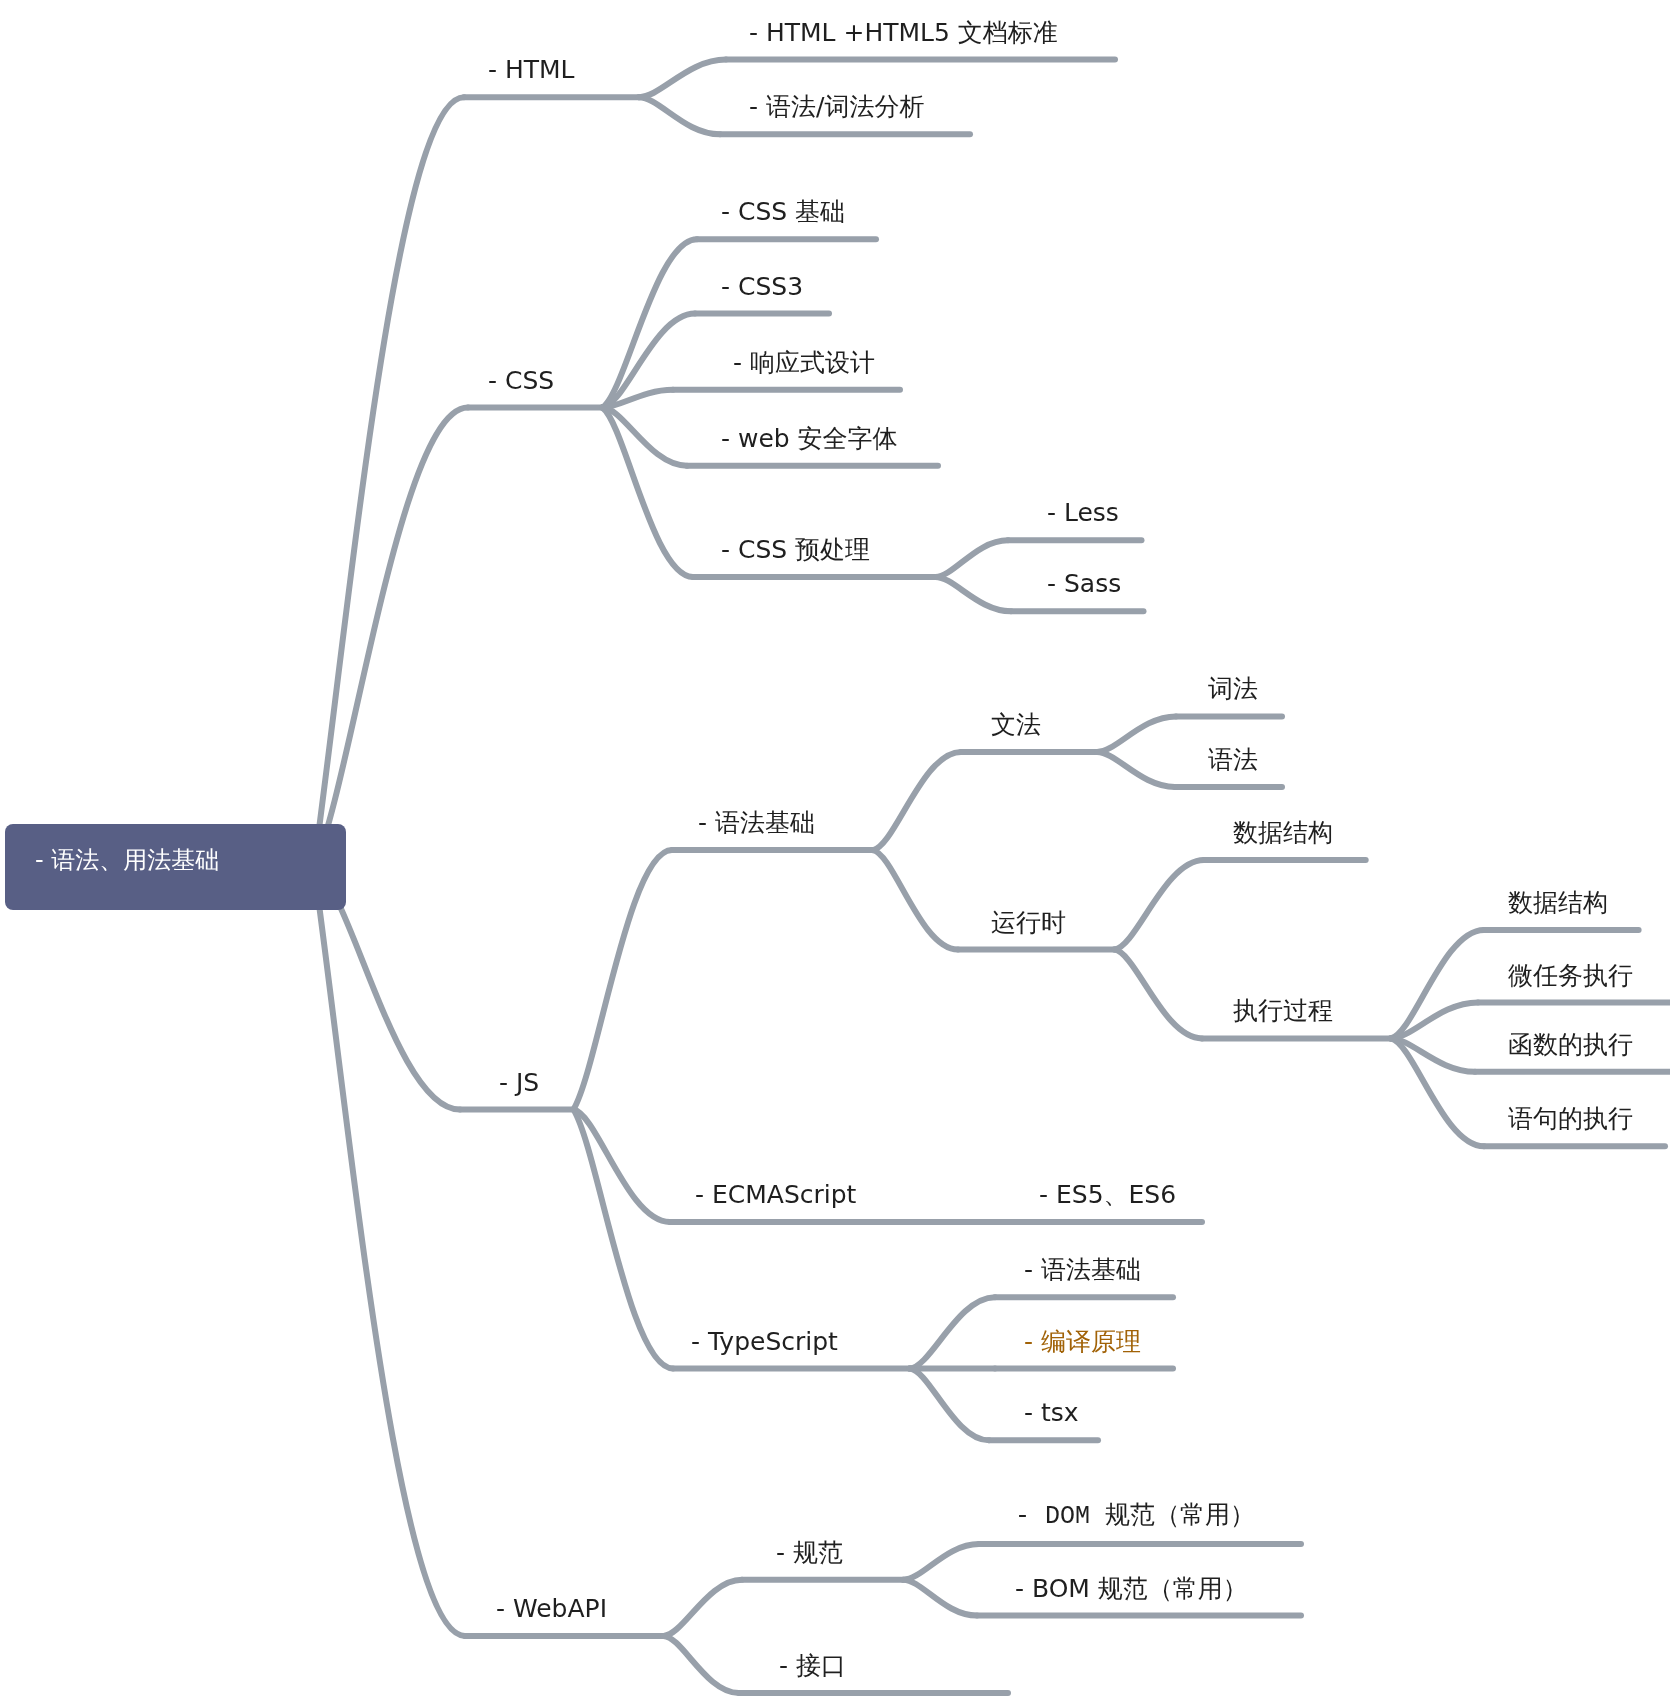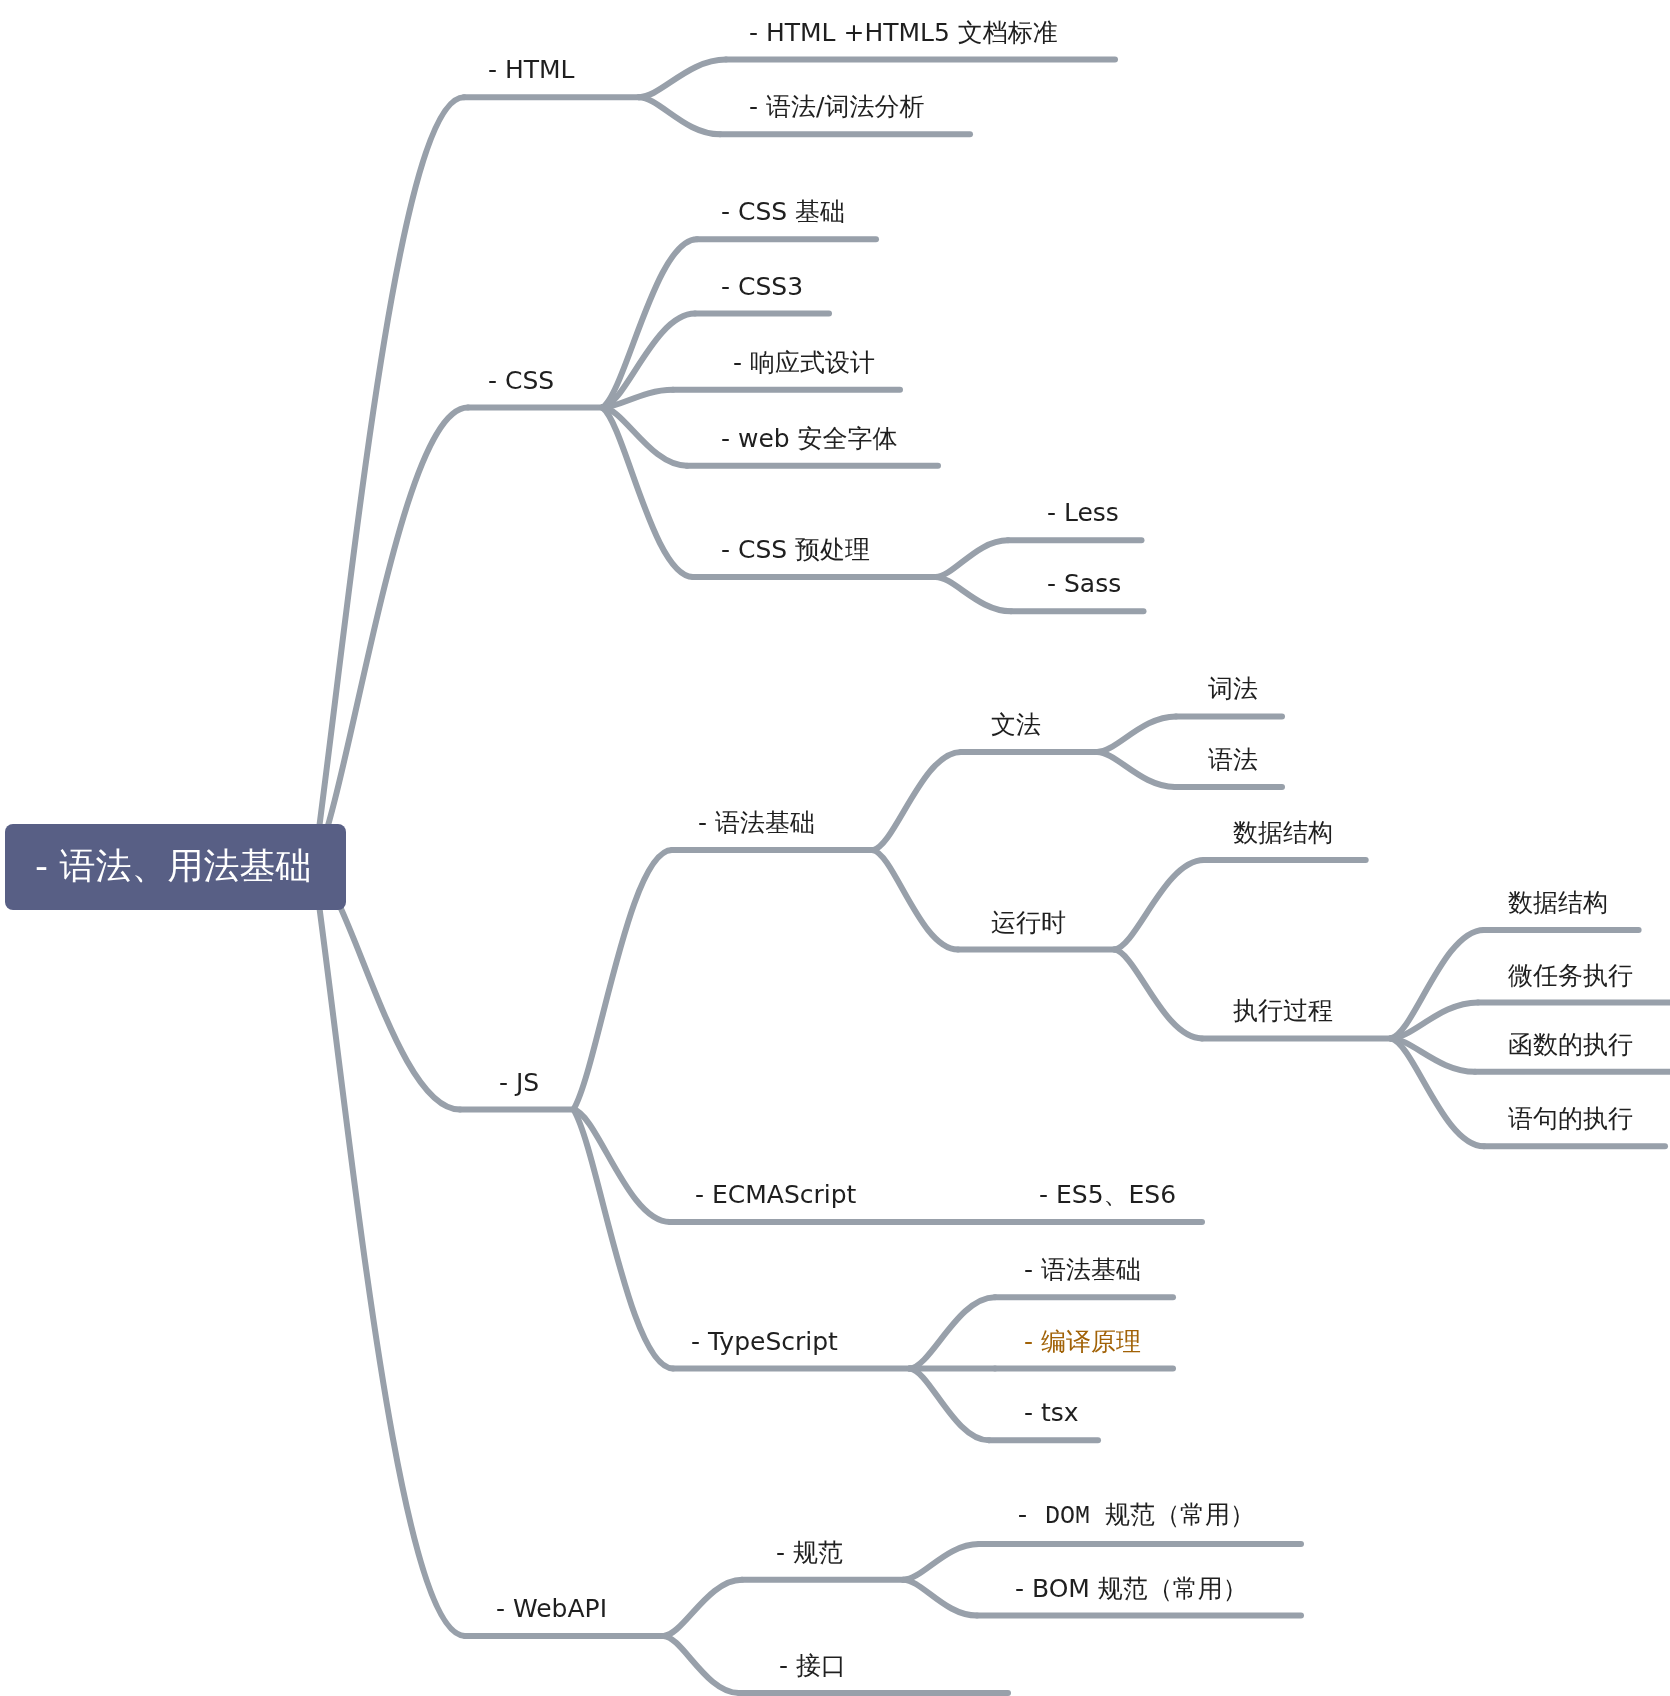--- a/index.html
+++ b/index.html
@@ -78,21 +78,21 @@
       <path d="M 663.4 1635.9 C 683.05 1635.4953027989823, 707.4159999999999 1579.7, 742 1579.7" fill="none" stroke="#98a0aa" stroke-width="6" stroke-linecap="round" stroke-linejoin="round"></path>
       <path d="M 742 1579.7 L 903.3 1579.7" fill="none" stroke="#98a0aa" stroke-width="6" stroke-linecap="round" stroke-linejoin="round"></path>
       <path d="M 903.3 1579.7 C 922.2249999999999 1579.7, 945.692 1544, 979 1544" fill="none" stroke="#98a0aa" stroke-width="6" stroke-linecap="round" stroke-linejoin="round"></path>
       <path d="M 979 1544 L 1301 1544" fill="none" stroke="#98a0aa" stroke-width="6" stroke-linecap="round" stroke-linejoin="round"></path>
       <path d="M 903.3 1579.7 C 921.7249999999999 1579.7, 944.572 1615.6, 977 1615.6" fill="none" stroke="#98a0aa" stroke-width="6" stroke-linecap="round" stroke-linejoin="round"></path>
       <path d="M 977 1615.6 L 1301 1615.6" fill="none" stroke="#98a0aa" stroke-width="6" stroke-linecap="round" stroke-linejoin="round"></path>
       <path d="M 663.4 1635.9 C 682.3 1636.4951693121693, 705.736 1693, 739 1693" fill="none" stroke="#98a0aa" stroke-width="6" stroke-linecap="round" stroke-linejoin="round"></path>
       <path d="M 739 1693 L 1008 1693" fill="none" stroke="#98a0aa" stroke-width="6" stroke-linecap="round" stroke-linejoin="round"></path>
     </svg>
   <div id="rootnode" class="root-box" style="left: 5px; top: 824px; width: 341px; height: 86px; background: rgb(88, 95, 133); border-radius: 8px;"></div>
-  <div id="rootlabel" class="root-label" style="color: rgb(255, 255, 255); left: 35px; top: 848px; font-size: 36px;">- 语法、用法基础</div>
+  <div id="rootlabel" class="root-label" style="color: rgb(255, 255, 255); left: 35px; top: 848px; font-size: 24px;">- 语法、用法基础</div>
   <div id="labels">
       <div class="node-label" style="left: 488px; top: 57.2px; color: rgb(31, 31, 31);">- HTML</div>
       <div class="node-label" style="left: 749px; top: 19.6px; color: rgb(31, 31, 31);">- HTML +HTML5 文档标准</div>
       <div class="node-label" style="left: 749px; top: 94.3px; color: rgb(31, 31, 31);">- 语法/词法分析</div>
       <div class="node-label" style="left: 488px; top: 367.5px; color: rgb(31, 31, 31);">- CSS</div>
       <div class="node-label" style="left: 721px; top: 199.2px; color: rgb(31, 31, 31);">- CSS 基础</div>
       <div class="node-label" style="left: 721px; top: 273.6px; color: rgb(31, 31, 31);">- CSS3</div>
       <div class="node-label" style="left: 721px; top: 349.8px; color: rgb(31, 31, 31); margin-left: 12px;">- 响应式设计</div>
       <div class="node-label" style="left: 721px; top: 425.7px; color: rgb(31, 31, 31);">- web 安全字体</div>
       <div class="node-label" style="left: 721px; top: 536.9px; color: rgb(31, 31, 31);">- CSS 预处理</div>

